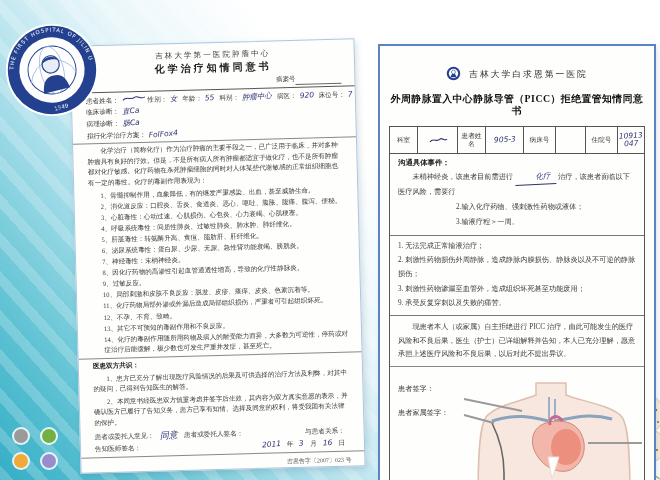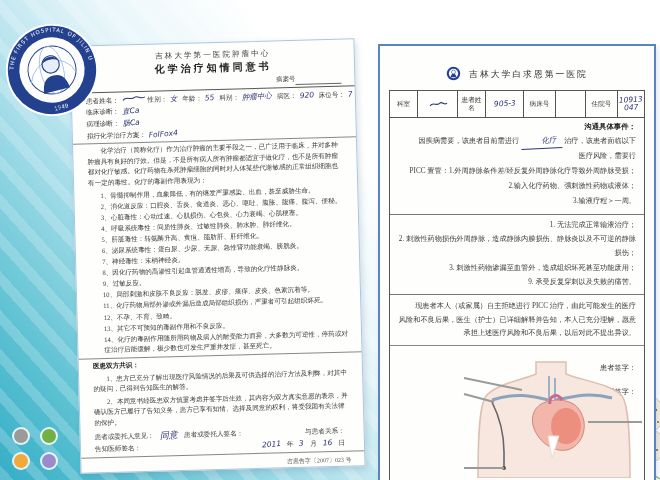--- a/index.html
+++ b/index.html
@@ -54,21 +54,21 @@
     z-index:2;overflow:hidden;
   }
   .rd-org{display:flex;align-items:center;justify-content:center;margin-top:14px;font-size:8.8px;letter-spacing:2px;color:#333;}
   .rd-org svg{margin-right:8px;}
   .rd-title{text-align:center;font-weight:bold;font-size:9.8px;letter-spacing:.5px;color:#111;margin-top:12px;}
   .grid{border:1px solid #555;margin-top:9px;}
   .tbl{display:flex;border-bottom:1px solid #555;height:26px;}
   .tbl .cell{border-right:1px solid #555;display:flex;align-items:center;justify-content:center;
     font-size:6.6px;line-height:8px;text-align:center;padding:1px;box-sizing:border-box;}
   .tbl .cell:last-child{border-right:none;}
-  .sec{padding:3px 8px 5px 8px;border-bottom:1px solid #777;text-align:right;}
+  .sec{padding:3px 8px 5px 8px;border-bottom:1px solid #777;}
   .sec:last-child{border-bottom:none;}
   .sec .sec-title{font-size:7.4px;}
   .ev-line{line-height:15px;}
   .ev-ind{padding-left:58px;line-height:15px;}
   .ct-line{line-height:14.2px;}
   .sec-opinion{position:relative;height:243px;box-sizing:border-box;}
   .op-para{line-height:13.5px;}
   .sign-area{border-top:1px solid #888;margin:4px -8px 0 -8px;padding:4px 8px 0 8px;height:150px;position:relative;}
   .sign-area .lab{display:block;margin-top:12px;}
   .torso{position:absolute;right:0px;bottom:22px;}
@@ -210,20 +210,21 @@
 <div class="doc doc-right">
   <div class="rd-org">
     <svg width="15" height="15" viewBox="-10 -10 20 20">
       <circle r="9" fill="#23418f"></circle>
         <circle r="6.2" fill="#ffffff"></circle>
       <path d="M -4 5 C -3 1 -1.5 0 0 0 C 1.5 0 3 1 4 5 Z" fill="#23418f"></path>
       <circle cx="0" cy="-2" r="2.6" fill="#fff" stroke="#23418f" stroke-width=".8"></circle>
     </svg>
     <span>吉林大学白求恩第一医院</span>
   </div>
+  <div class="rd-title">外周静脉置入中心静脉导管（PICC）拒绝置管知情同意书</div>
 
   <div class="grid">
     <div class="tbl">
       <div class="cell" style="width:28px">科室</div>
       <div class="cell" style="width:40px">
           <svg width="20" height="10" viewBox="0 0 20 10">
             <path d="M2,7 C5,2 9,8 12,4 C14,2 17,7 19,4" fill="none" stroke="#2e3273" stroke-width="1.1"></path>
           </svg>
         </div>
       <div class="cell" style="width:28px">患者姓名</div>
@@ -236,25 +237,24 @@
         </div>
       <div class="cell" style="width:32px">住院号</div>
       <div class="cell" style="flex:1">
           <span class="hand">10913047</span>
         </div>
     </div>
 
     <div class="sec">
       <div class="sec-title">沟通具体事件：</div>
       <div class="ev-line" style="text-indent:2em">
-        <span>因疾病需要，该患者目前需进行</span>
+        <span>末梢神经炎，该患者目前需进行</span>
         <span class="hand" style="border-bottom:1px solid #2e3273;padding:0 6px">化疗</span>
         <span>治疗，该患者面临以下医疗风险，需要行</span>
       </div>
-      <div class="ev-line">PICC 置管：1.外周静脉条件差/经反复外周静脉化疗导致外周静脉受损；</div>
       <div class="ev-ind">2.输入化疗药物、强刺激性药物或液体；</div>
       <div class="ev-ind">3.输液疗程＞一周。</div>
     </div>
 
     <div class="sec">
       <div class="ct-line">1. 无法完成正常输液治疗；</div>
       <div class="ct-line">2. 刺激性药物损伤外周静脉，造成静脉内膜损伤、静脉炎以及不可逆的静脉损伤；</div>
       <div class="ct-line">3. 刺激性药物渗漏至血管外，造成组织坏死甚至功能废用；</div>
       <div class="ct-line">9. 承受反复穿刺以及失败的痛苦。</div>
     </div>

